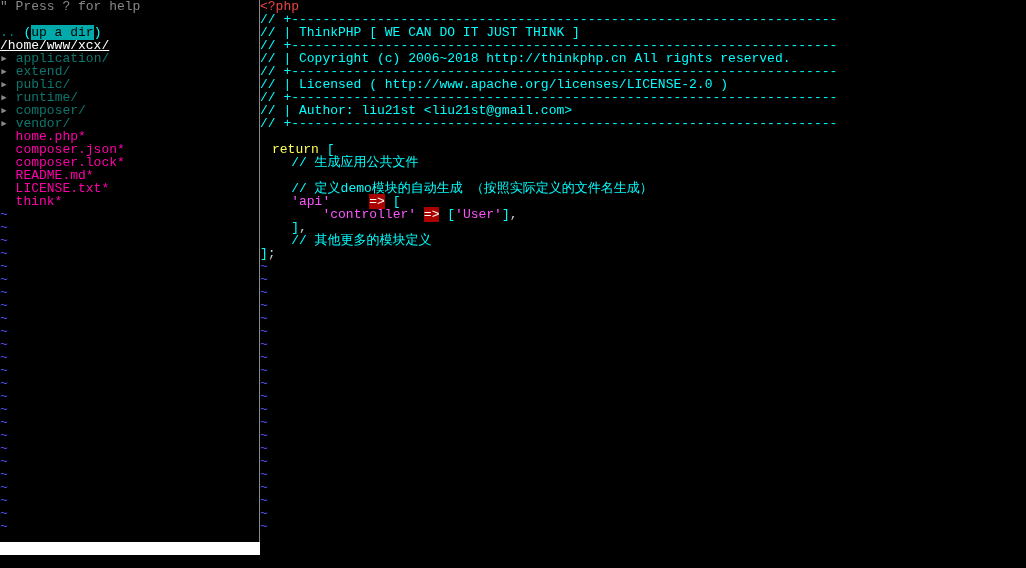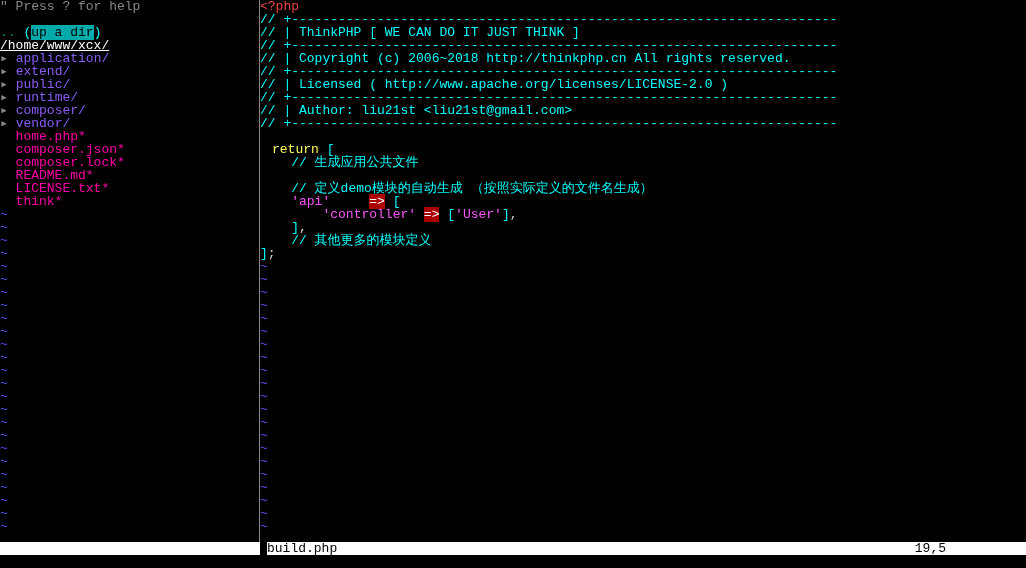--- a/index.html
+++ b/index.html
@@ -35,21 +35,21 @@
   .cursor-block {
     background: #00aaaa;
     color: #000;
   }
   .path-line {
     color: #fff;
     text-decoration: underline;
   }
   .tilde { color: #5555ff; }
   .bullet { color: #888; }
-  .dir-entry { color: #8b5cf6; margin-top: 40px; }
+  .dir-entry { color: #0f766e; margin-top: 40px; }
   .file-entry { color: #ff00aa; }
   .comment { color: #00ffff; }
   .php-tag { color: #ef4444; }
   .keyword { color: #ffff55; margin-left: 12px; }
   .bracket { color: #00ffff; }
   .string { color: #ff55ff; }
   .arrow-hl { background: #aa0000; color: #fff; }
   .default { color: #ccc; }
   .statusbar {
     position: absolute;
@@ -185,18 +185,14 @@
         <div class="line tilde">~</div>
         <div class="line tilde">~</div>
         <div class="line tilde">~</div>
       </div>
   </div>
 </div>
 
 <div class="statusbar">
   <div class="status-left">/home/www/xcx</div>
   <div class="status-gap"></div>
-  <div class="status-right">
-    <span>build.php</span>
-    <span>19,5</span>
-  </div>
 </div>
 <div class="cmdline"></div>
 
 </body></html>

